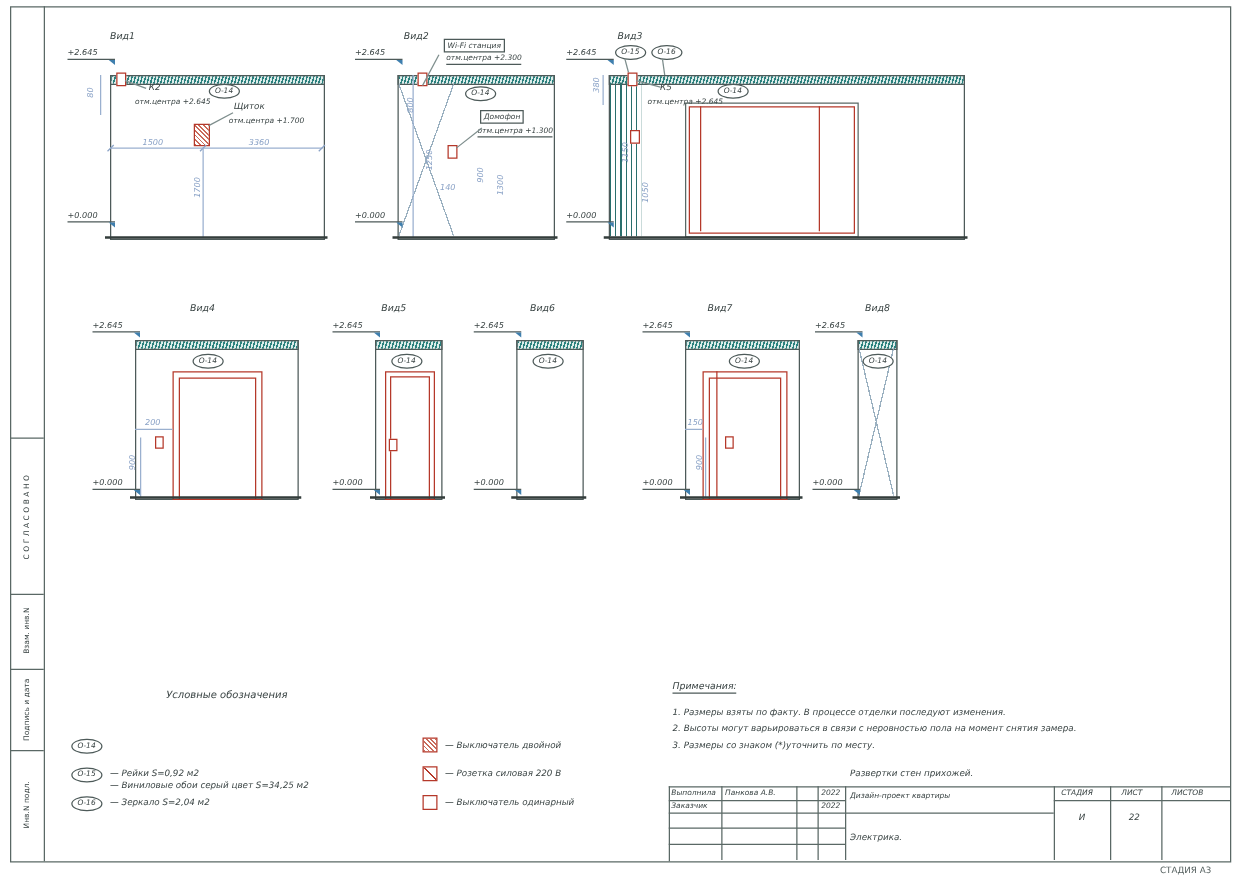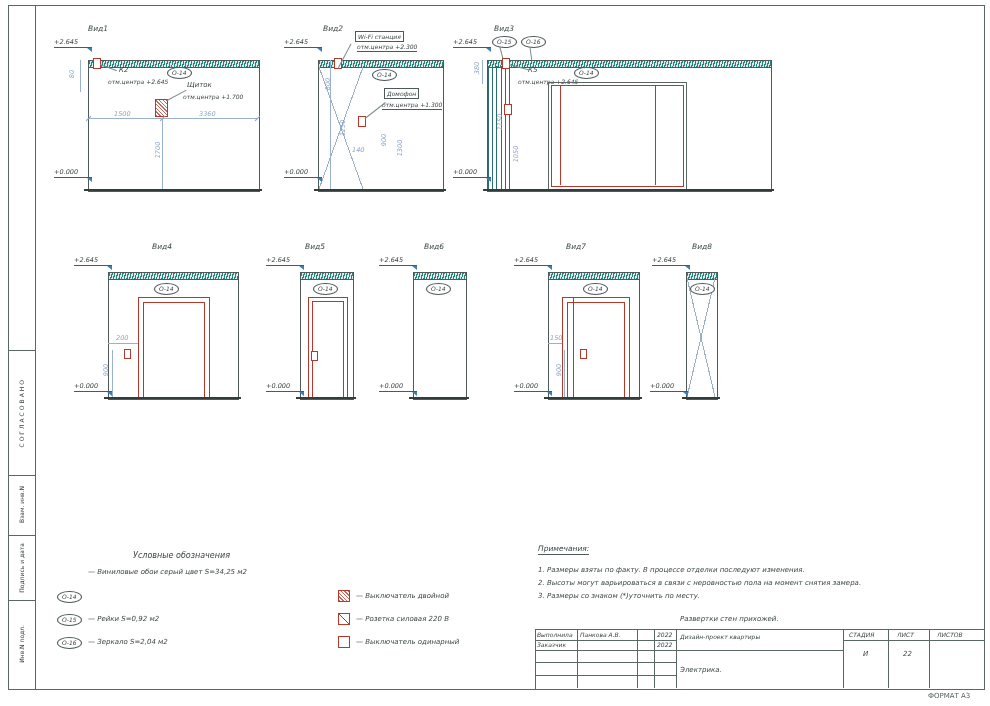--- a/index.html
+++ b/index.html
@@ -219,21 +219,21 @@
     <div class="cross" style="left:687px;top:278px;width:28px;height:119px"></div>
     <div class="oval" style="left:690px;top:283px">О-14</div>
     <div class="elev" style="left:650px;top:382px;width:34px">+0.000</div>
     <div class="floor" style="left:682px;top:397px;width:38px"></div>
   </div>
 
   <div class="layer">
     <div class="t f8" style="left:133px;top:551px">Условные обозначения</div>
 
     <div class="oval" style="left:57px;top:591px">О-14</div>
-    <div class="t f7" style="left:88px;top:568px">—  Виниловые обои серый цвет S=34,25 м2</div>
+    <div class="t f7" style="left:88px;top:624px">—  Виниловые обои серый цвет S=34,25 м2</div>
     <div class="oval" style="left:57px;top:614px">О-15</div>
     <div class="t f7" style="left:88px;top:615px">—  Рейки S=0,92 м2</div>
     <div class="oval" style="left:57px;top:637px">О-16</div>
     <div class="t f7" style="left:88px;top:638px">—  Зеркало S=2,04 м2</div>
 
     <div class="sym hatch" style="left:338px;top:590px;width:10px;height:10px"></div>
     <div class="t f7" style="left:356px;top:592px">—  Выключатель двойной</div>
     <div class="sym diag" style="left:338px;top:613px;width:10px;height:10px"></div>
     <div class="t f7" style="left:356px;top:615px">—  Розетка силовая 220 В</div>
     <div class="sym" style="left:338px;top:636px;width:10px;height:10px"></div>
@@ -271,14 +271,14 @@
     <div class="t f6" style="left:680px;top:633px">Дизайн-проект квартиры</div>
     <div class="t f7" style="left:680px;top:615px">Развертки стен прихожей.</div>
     <div class="t f7" style="left:680px;top:666px">Электрика.</div>
     <div class="t f6" style="left:849px;top:631px">СТАДИЯ</div>
     <div class="t f6" style="left:897px;top:631px">ЛИСТ</div>
     <div class="t f6" style="left:937px;top:631px">ЛИСТОВ</div>
     <div class="t f7" style="left:863px;top:650px">И</div>
     <div class="t f7" style="left:903px;top:650px">22</div>
   </div>
 
-  <div class="t f7" style="left:928px;top:692px;font-style:normal;color:#55605f">ФОРМАТ А3</div>
+  <div class="t f7" style="left:928px;top:692px;font-style:normal;color:#55605f">СТАДИЯ А3</div>
 </div>
 
 </body></html>

